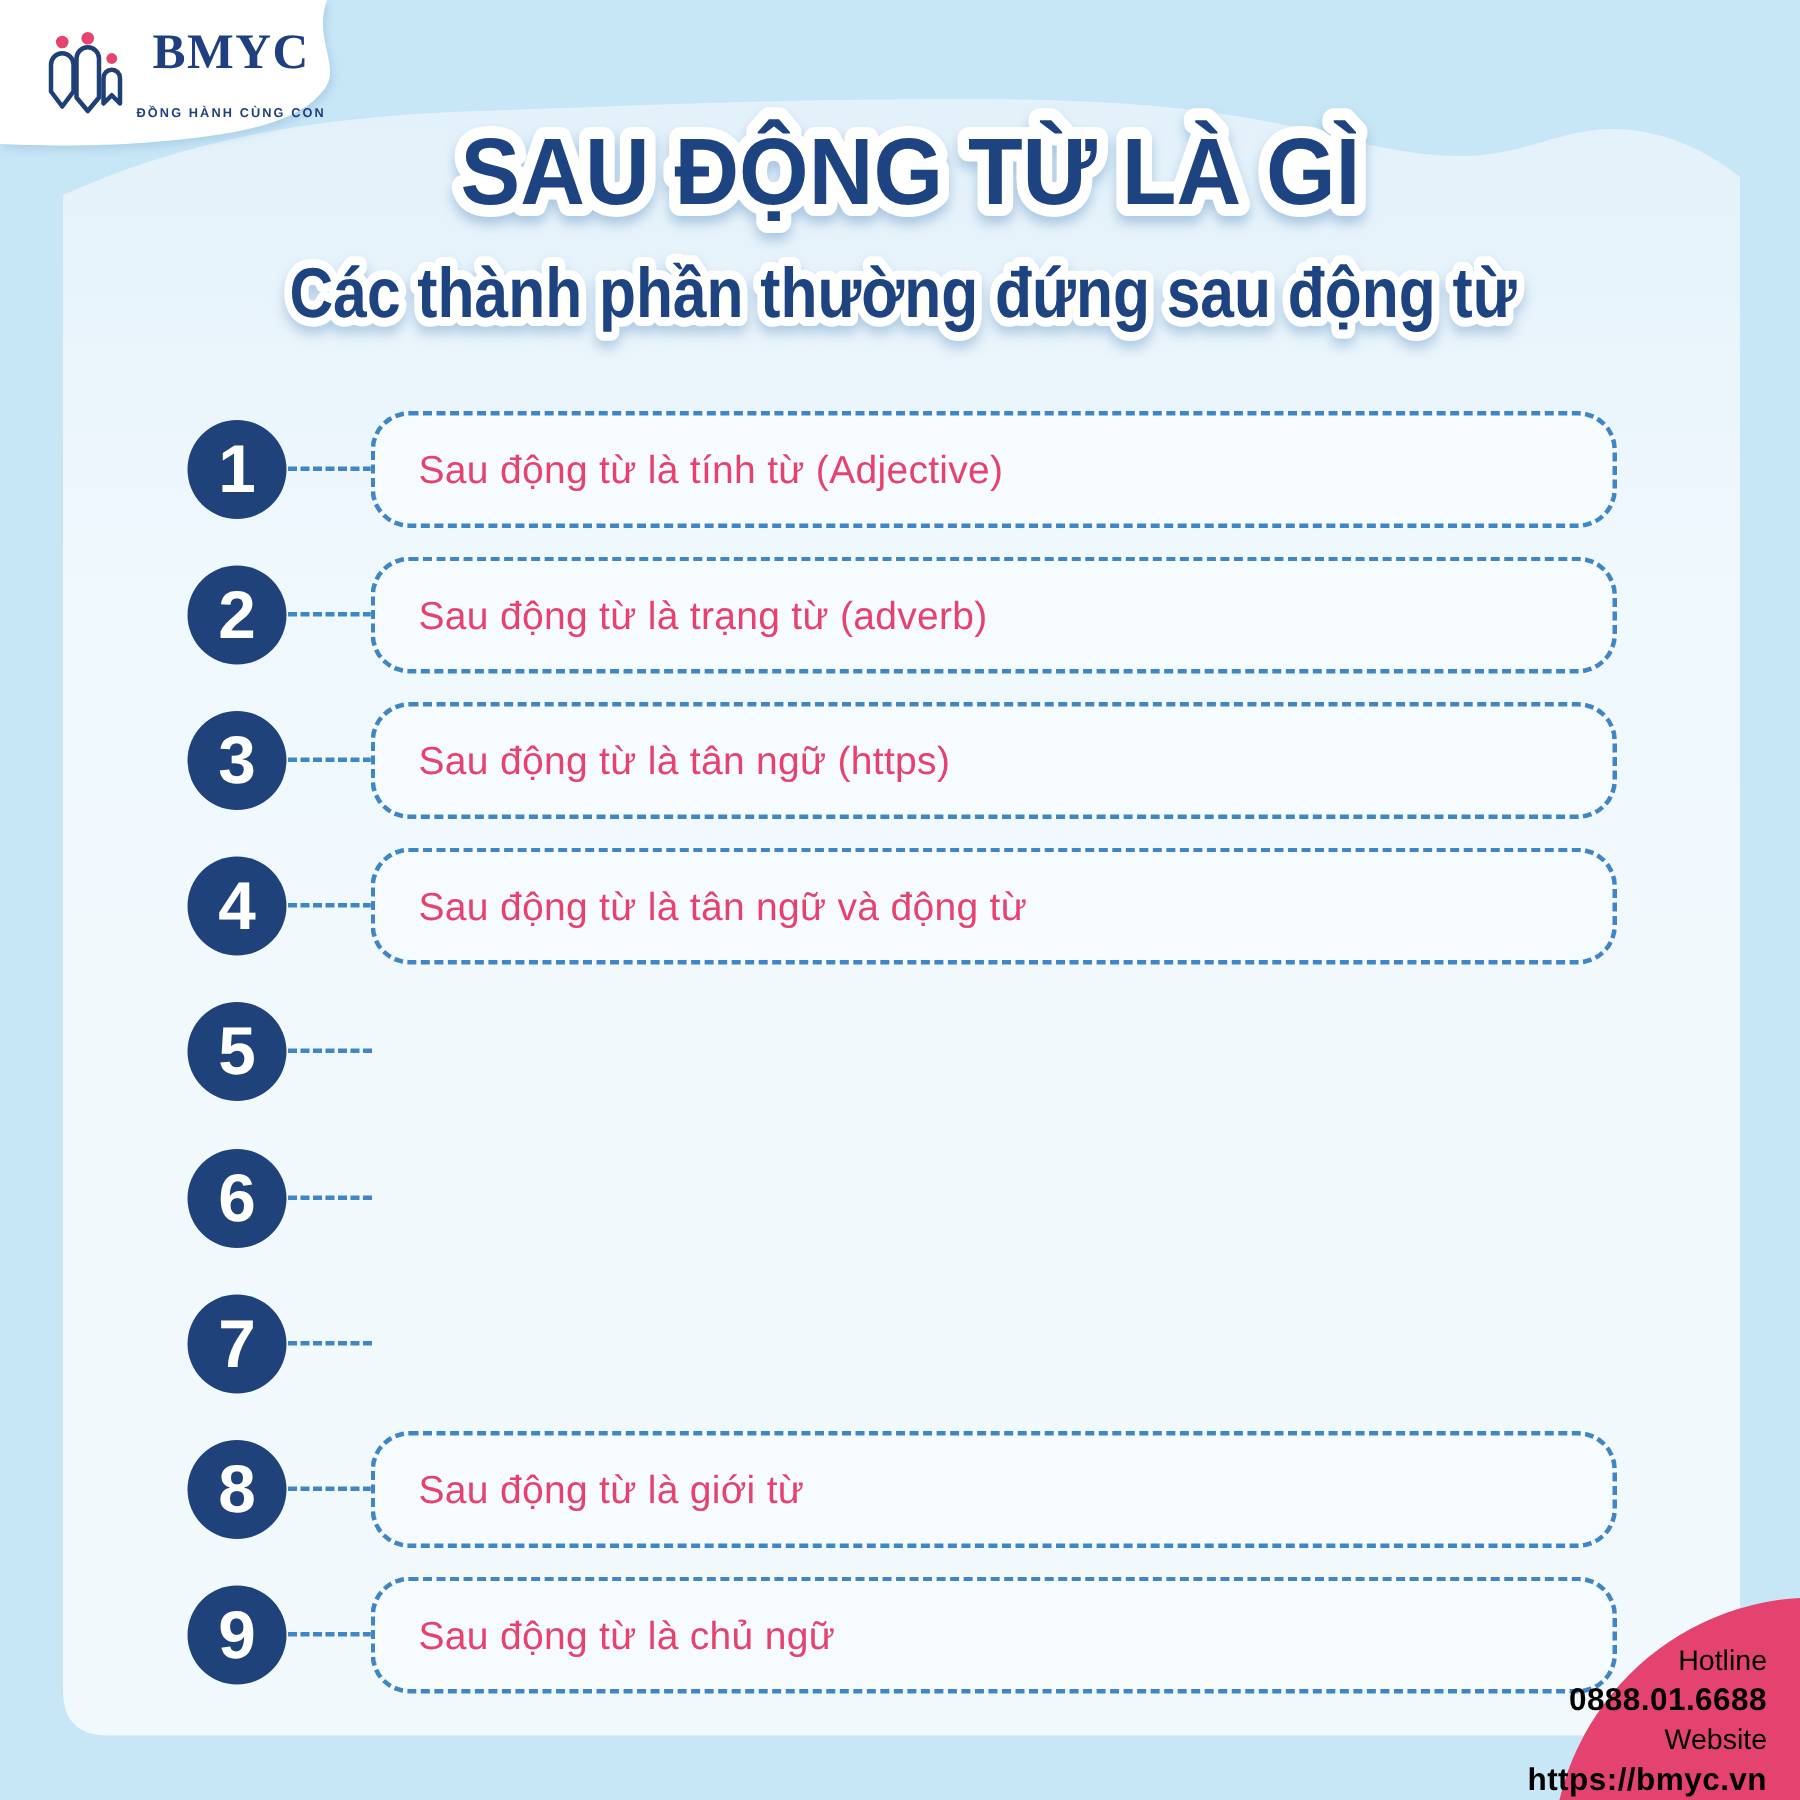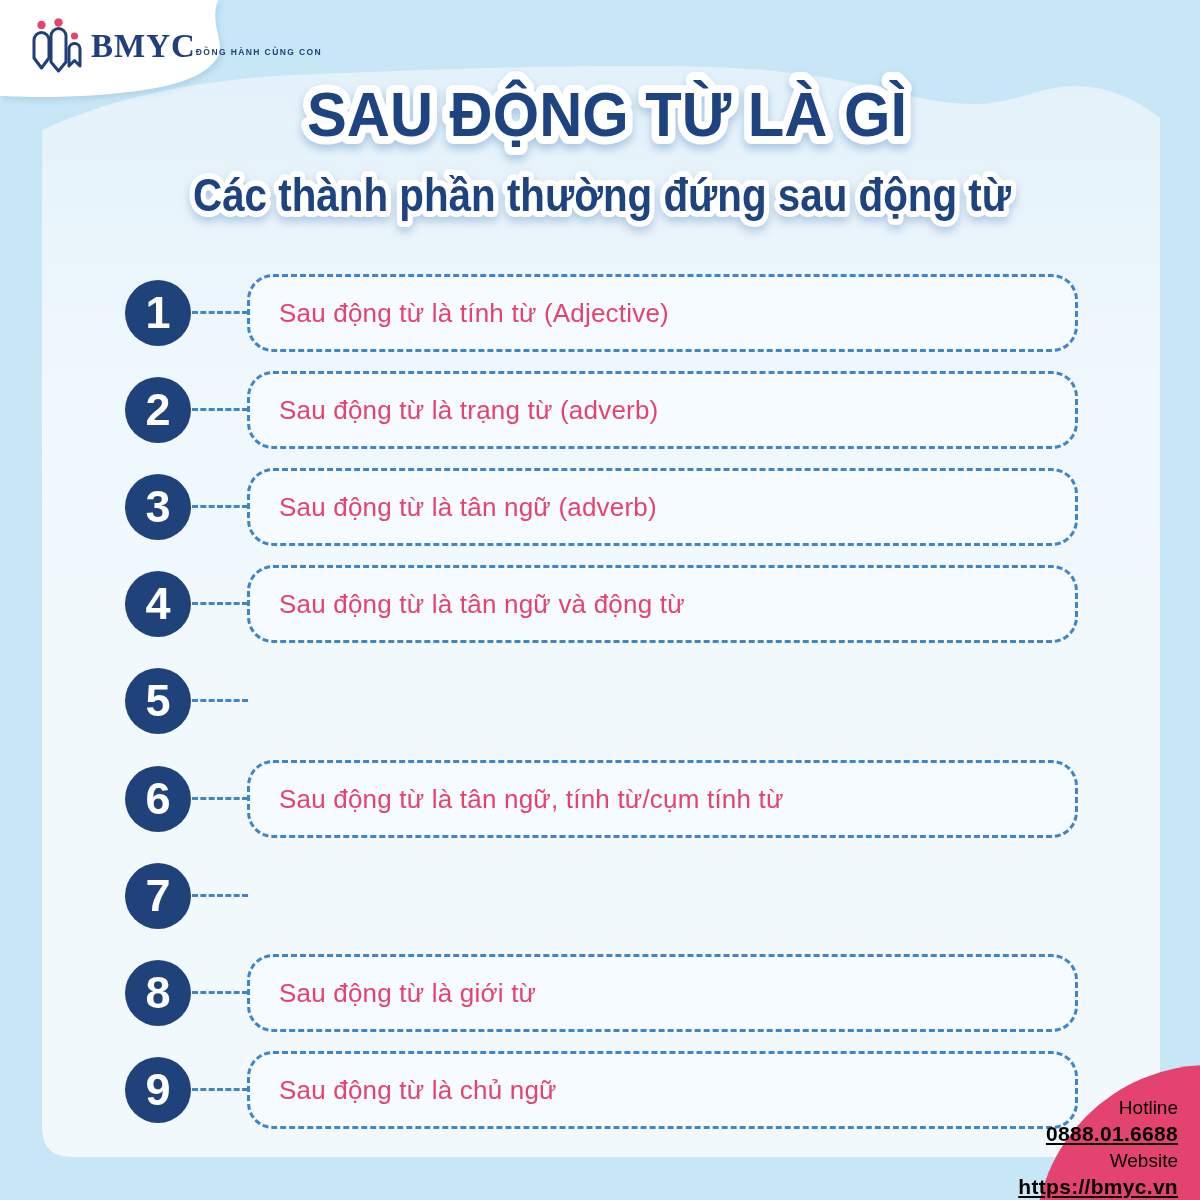--- a/index.html
+++ b/index.html
@@ -20,21 +20,21 @@
     background:var(--bg);
     font-family:"Liberation Sans","DejaVu Sans",sans-serif;
   }
   
   .bg-svg{position:absolute;left:0;top:0;z-index:0;}
   
   .logo{
     position:absolute;left:30px;top:18px;z-index:6;
     display:flex;align-items:center;gap:9px;
   }
-  .logo-text{display:flex;}
+  .logo-text{display:flex;flex-direction:column;align-items:center;}
   .logo-name{
     font-family:"Liberation Serif","DejaVu Serif",serif;
     font-weight:bold;font-size:33px;line-height:34px;
     color:#1F3F7E;letter-spacing:1px;
   }
   .logo-tagline{
     font-size:8.5px;font-weight:bold;color:#1F3F7E;
     letter-spacing:1.4px;margin-top:18px;white-space:nowrap;
   }
   
@@ -79,21 +79,21 @@
   
   .contact-circle{
     position:absolute;left:1035px;top:1065px;width:350px;height:350px;
     border-radius:50%;background:var(--accent-pink);z-index:3;
   }
   .contact-info{
     position:absolute;right:22px;top:1092px;z-index:4;
     text-align:right;color:#000000;line-height:1.1;
   }
   .contact-label{font-size:19px;font-weight:400;margin-top:6px;}
-  .contact-value{font-size:21px;font-weight:bold;margin-top:3px;letter-spacing:0.3px;text-decoration:underline;}
+  .contact-value{font-size:21px;font-weight:bold;margin-top:3px;letter-spacing:0.3px;}
 </style>
 </head>
 <body>
 
 <svg class="bg-svg" width="1200" height="1200" viewBox="0 0 1200 1200">
   <defs>
     <linearGradient id="panelGrad" x1="0" y1="60" x2="0" y2="650" gradientUnits="userSpaceOnUse">
       <stop offset="0" stop-color="#E3F1FA"></stop>
       <stop offset="0.55" stop-color="#EFF8FD"></stop>
       <stop offset="1" stop-color="#F1F9FD"></stop>
@@ -154,43 +154,40 @@
     <div class="connector"></div>
     <div class="item-box">
       <span class="item-text">Sau động từ là trạng từ (adverb)</span>
     </div>
   </div>
 
   <div class="row" style="top:468px">
     <div class="num-circle">3</div>
     <div class="connector"></div>
     <div class="item-box">
-      <span class="item-text">Sau động từ là tân ngữ (adverb)</span>
+      <span class="item-text">Sau động từ là tân ngữ (https)</span>
     </div>
   </div>
 
   <div class="row" style="top:565px">
     <div class="num-circle">4</div>
     <div class="connector"></div>
     <div class="item-box">
       <span class="item-text">Sau động từ là tân ngữ và động từ</span>
     </div>
   </div>
 
   <div class="row" style="top:662px">
     <div class="num-circle">5</div>
     <div class="connector"></div>
   </div>
 
   <div class="row" style="top:760px">
     <div class="num-circle">6</div>
     <div class="connector"></div>
-    <div class="item-box">
-      <span class="item-text">Sau động từ là tân ngữ, tính từ/cụm tính từ</span>
-    </div>
   </div>
 
   <div class="row" style="top:857px">
     <div class="num-circle">7</div>
     <div class="connector"></div>
   </div>
 
   <div class="row" style="top:954px">
     <div class="num-circle">8</div>
     <div class="connector"></div>

